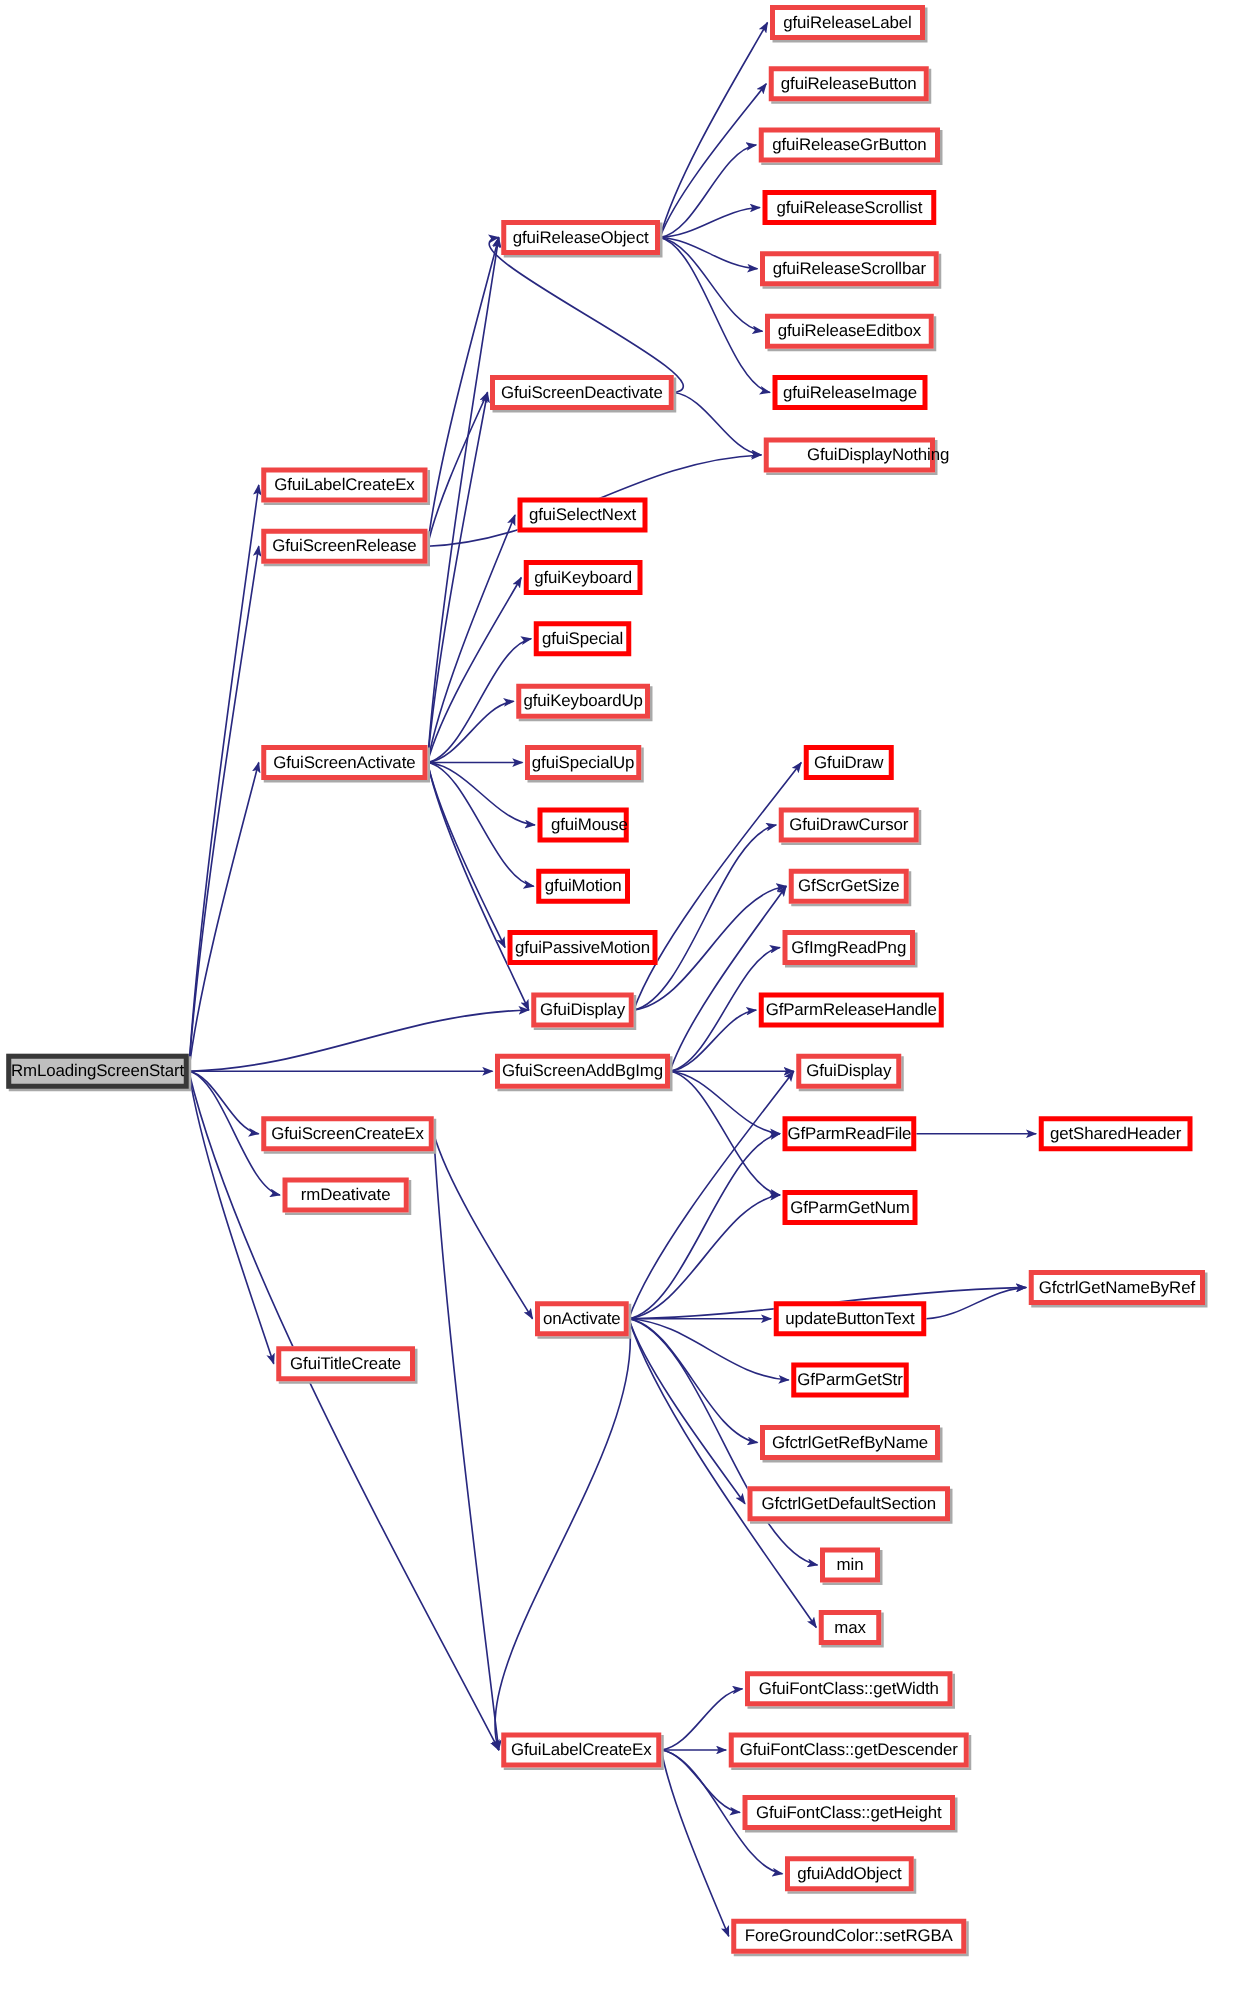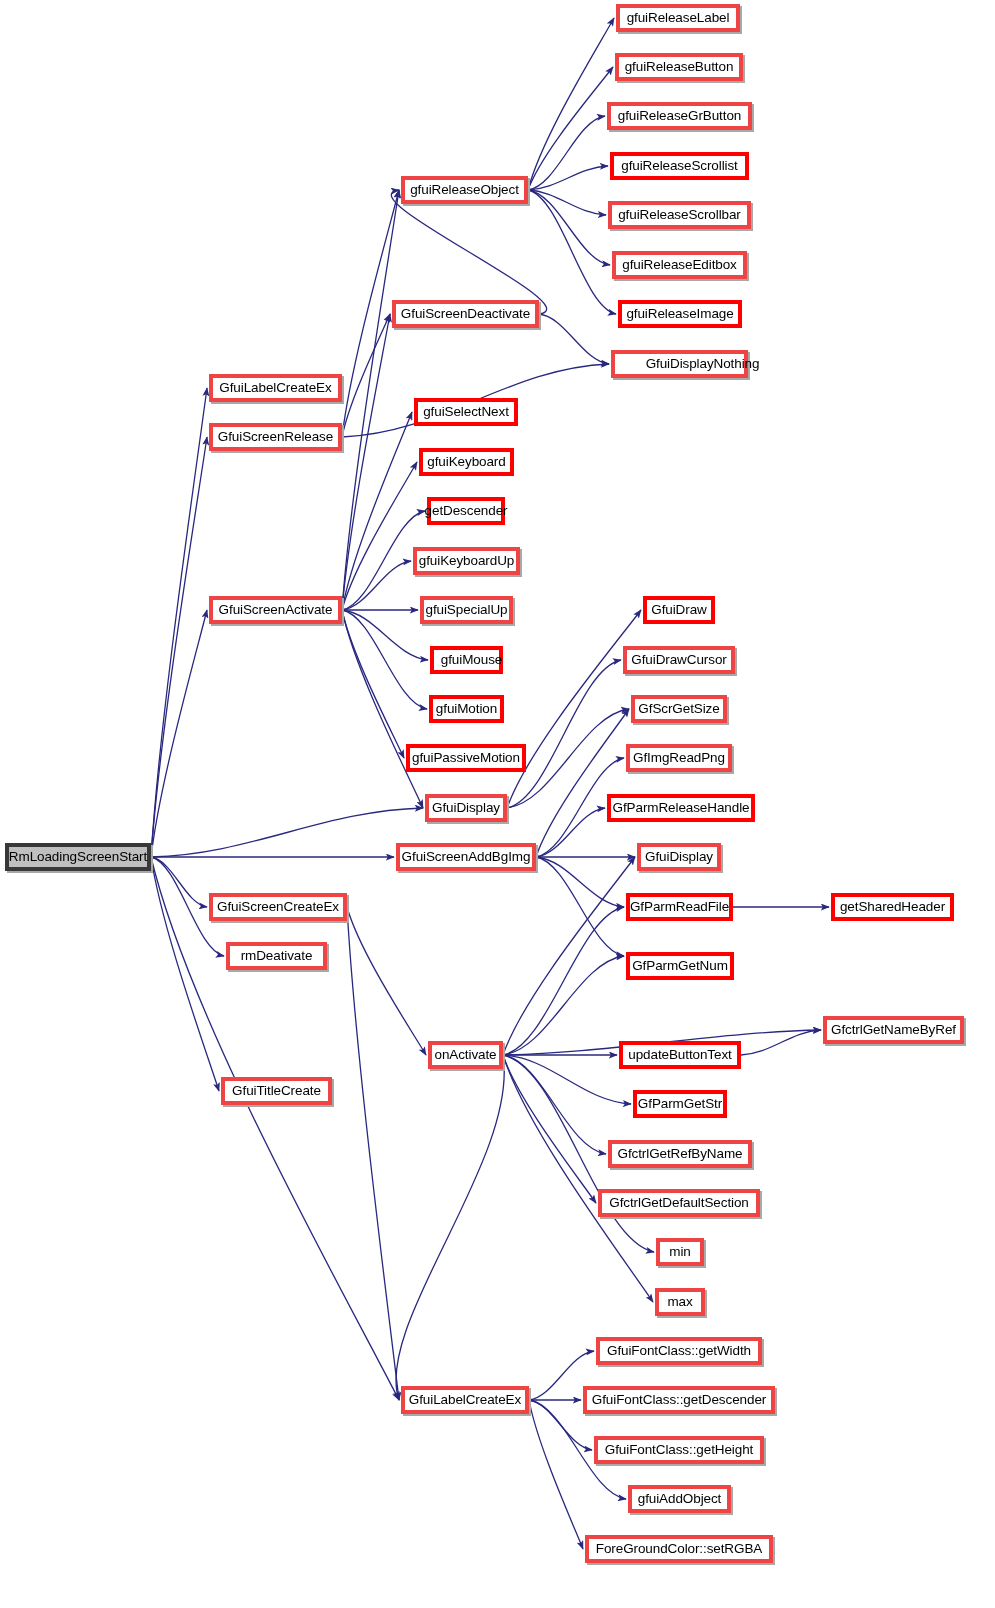--- a/index.html
+++ b/index.html
@@ -107,21 +107,21 @@
       <div class="node" style="left: 209px; top: 374px; width: 133px;">GfuiLabelCreateEx</div>
       <div class="node" style="left: 209px; top: 423px; width: 133px;">GfuiScreenRelease</div>
       <div class="node" style="left: 209px; top: 596px; width: 133px;">GfuiScreenActivate</div>
       <div class="node" style="left: 209px; top: 893px; width: 138px;">GfuiScreenCreateEx</div>
       <div class="node" style="left: 226px; top: 942px; width: 101px;">rmDeativate</div>
       <div class="node" style="left: 221px; top: 1077px; width: 111px;">GfuiTitleCreate</div>
       <div class="node" style="left: 401px; top: 176px; width: 127px;">gfuiReleaseObject</div>
       <div class="node" style="left: 392px; top: 300px; width: 147px;">GfuiScreenDeactivate</div>
       <div class="node red" style="left: 414px; top: 398px; width: 104px;">gfuiSelectNext</div>
       <div class="node red" style="left: 419px; top: 448px; width: 95px;">gfuiKeyboard</div>
-      <div class="node red" style="left: 427px; top: 497px; width: 78px;">getDescender</div>
+      <div class="node red" style="left: 427px; top: 497px; width: 78px;">gfuiSpecial</div>
       <div class="node" style="left: 413px; top: 547px; width: 107px;">gfuiKeyboardUp</div>
       <div class="node" style="left: 420px; top: 596px; width: 93px;">gfuiSpecialUp</div>
       <div class="node red" style="left: 430px; top: 646px; width: 73px; padding-left: 10px;">gfuiMouse</div>
       <div class="node red" style="left: 429px; top: 695px; width: 75px;">gfuiMotion</div>
       <div class="node red" style="left: 406px; top: 744px; width: 120px;">gfuiPassiveMotion</div>
       <div class="node" style="left: 425px; top: 794px; width: 82px;">GfuiDisplay</div>
       <div class="node" style="left: 396px; top: 843px; width: 140px;">GfuiScreenAddBgImg</div>
       <div class="node" style="left: 428px; top: 1041px; width: 75px;">onActivate</div>
       <div class="node" style="left: 401px; top: 1386px; width: 128px;">GfuiLabelCreateEx</div>
       <div class="node" style="left: 616px; top: 4px; width: 124px;">gfuiReleaseLabel</div>

